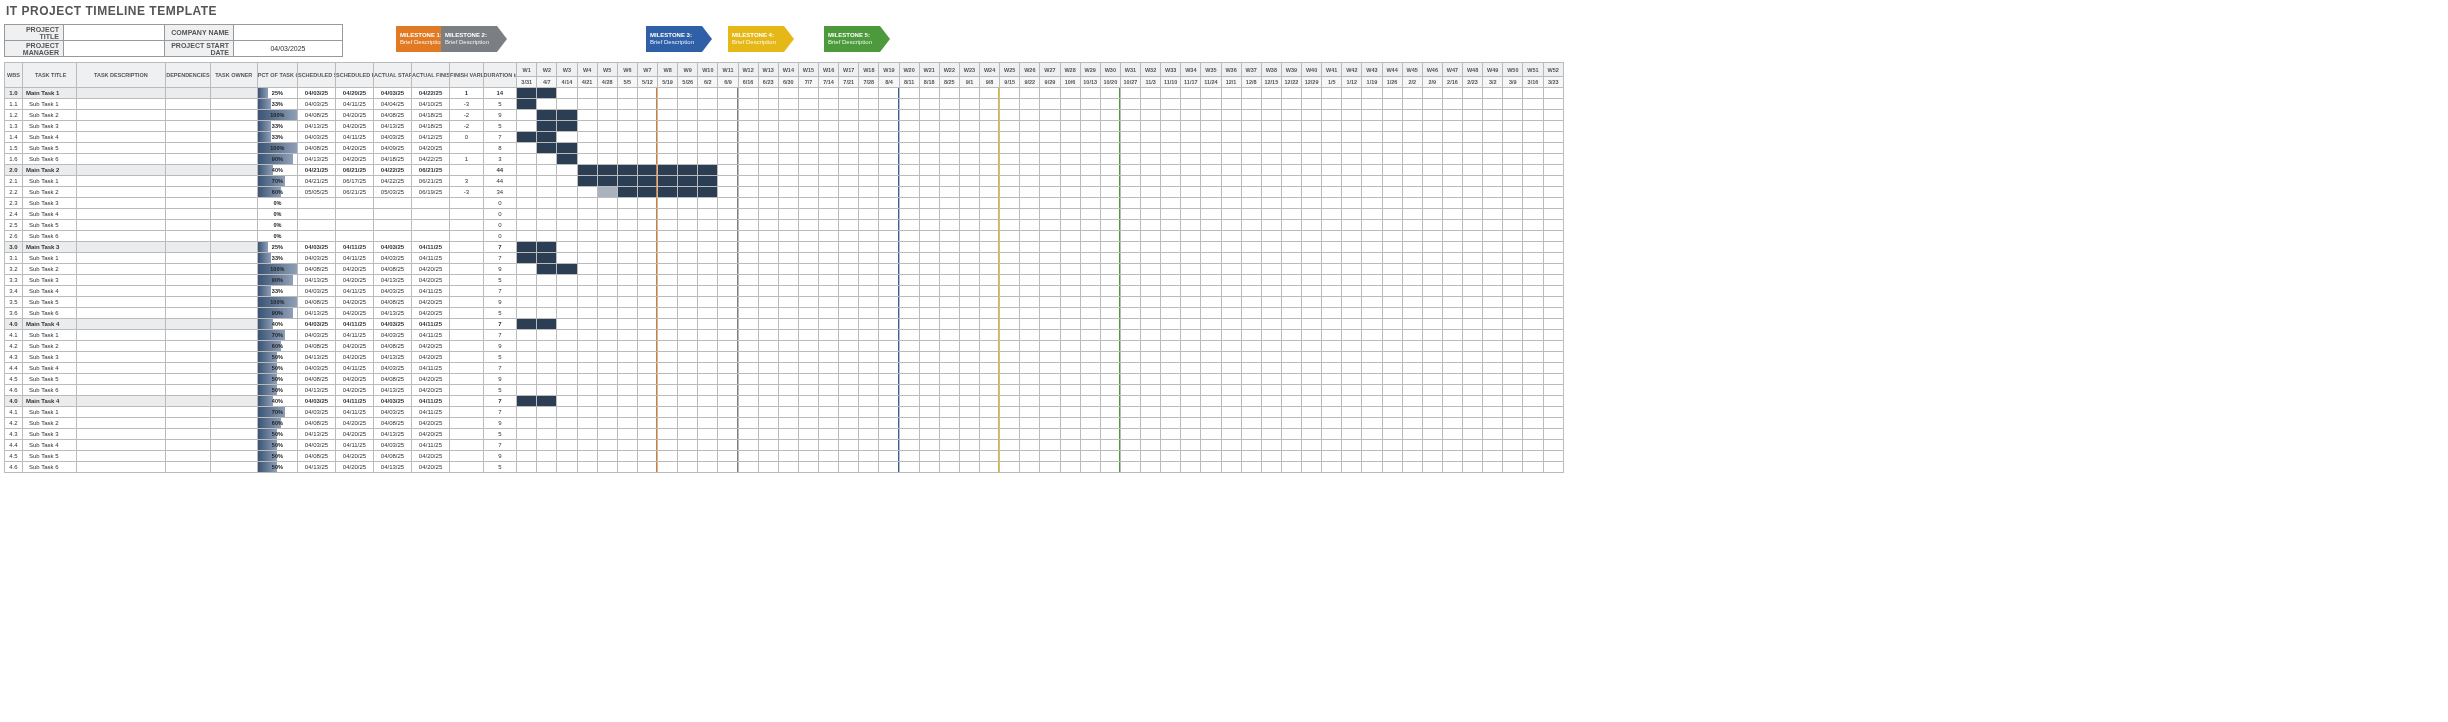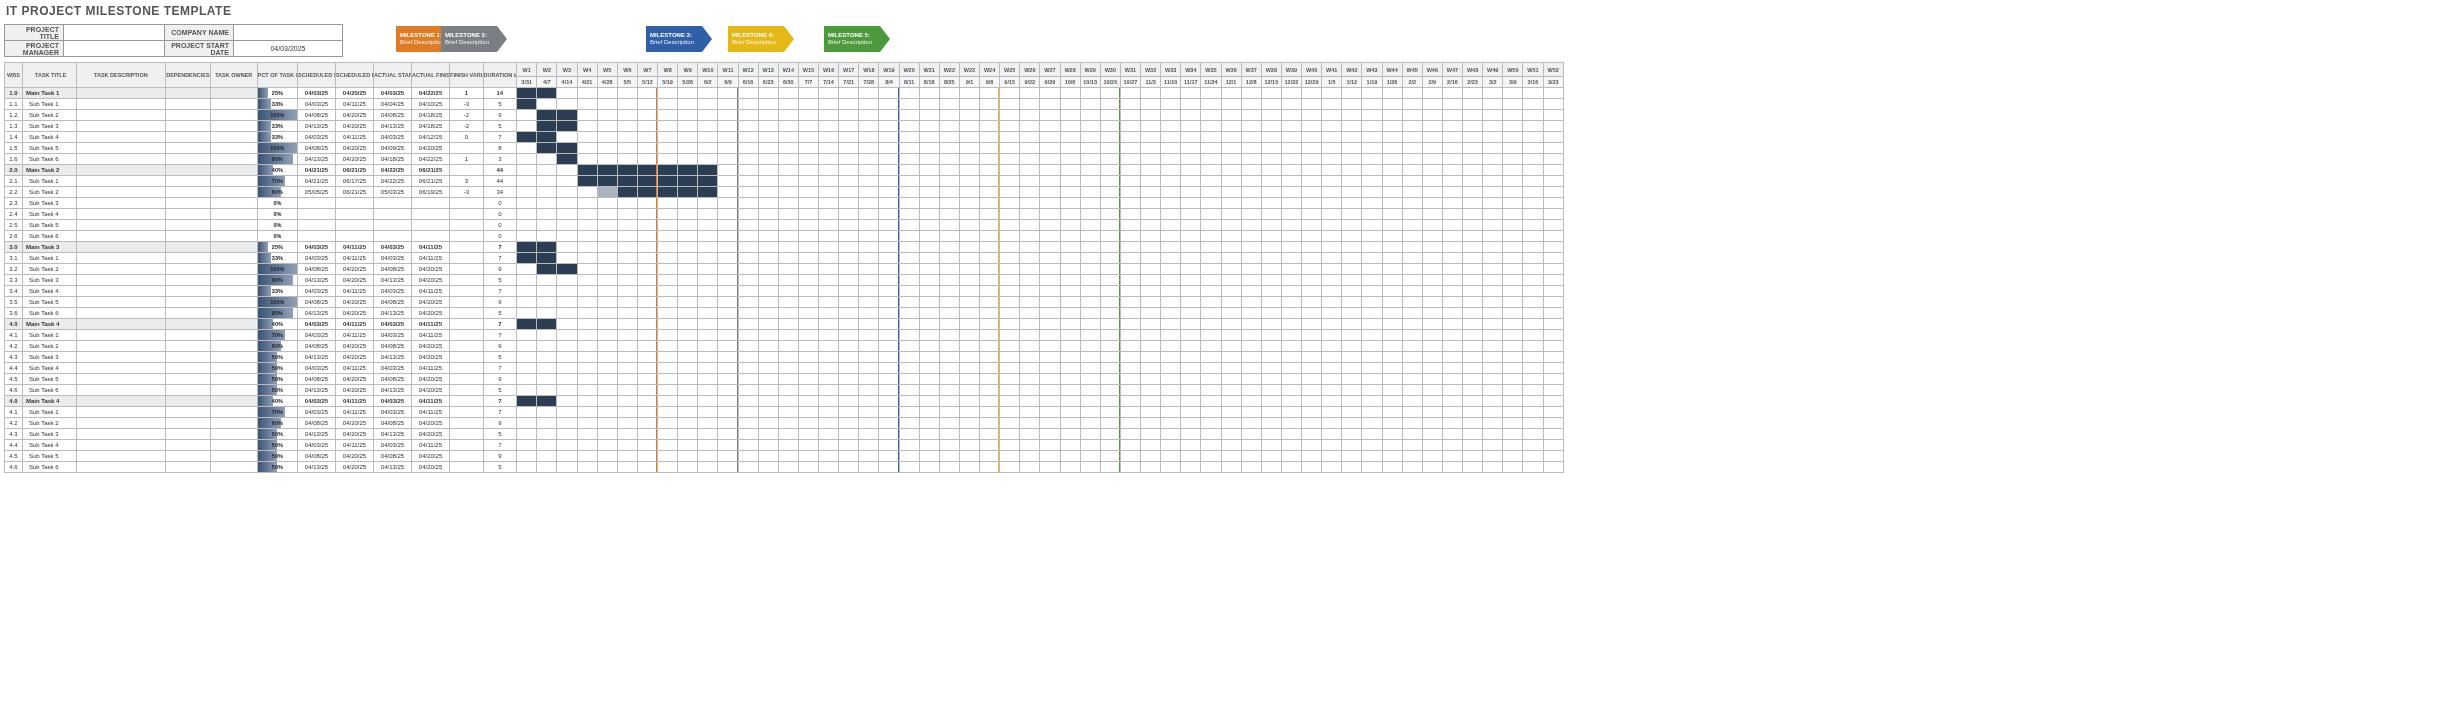--- a/index.html
+++ b/index.html
@@ -48,21 +48,21 @@
   .bar-lite{height:10px;background:#a9b3c0;margin:-1px;}
 
   .mline-cell{position:relative;}
   .mline{position:absolute;top:-1px;bottom:-1px;width:1px;right:0;}
 
 </style>
 </head>
 <body>
 <div class="wrap">
 
-<div class="title">IT PROJECT MILESTONE TEMPLATE</div>
+<div class="title">IT PROJECT TIMELINE TEMPLATE</div>
 
 <div class="topbar">
   <table class="info-table">
     <tbody>
           <tr>
             <td class="info-label">PROJECT TITLE</td>
         <td class="info-val"></td>
           </tr>
     <tr>
             <td class="info-label">PROJECT MANAGER</td>

